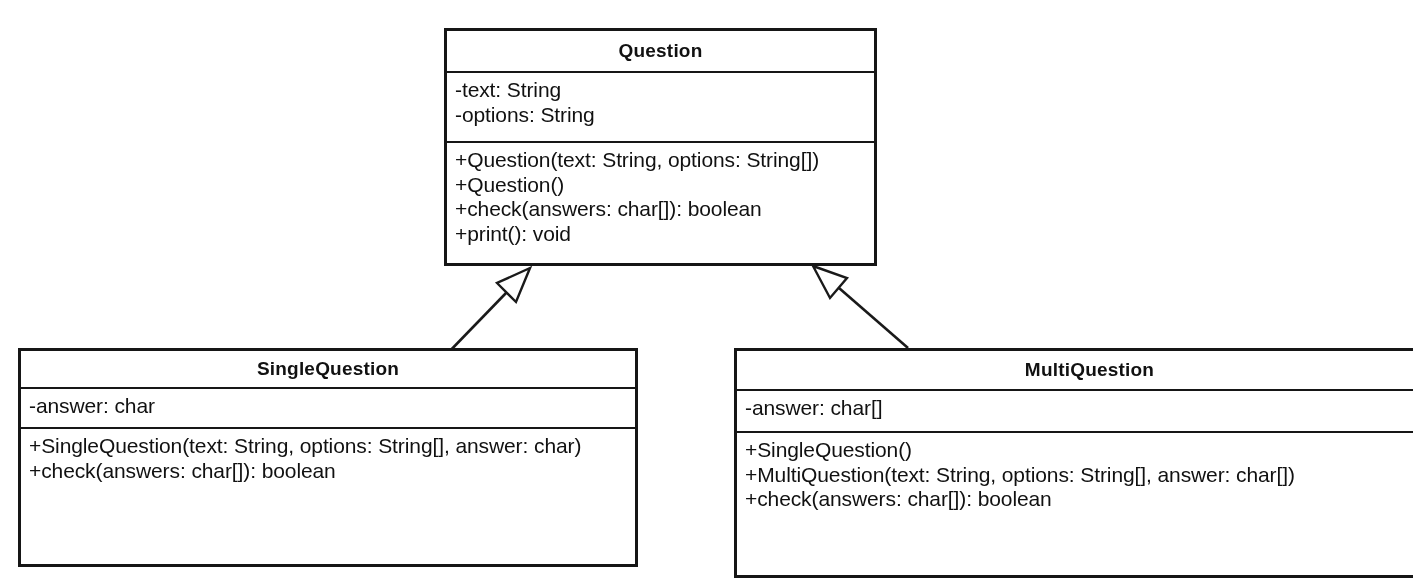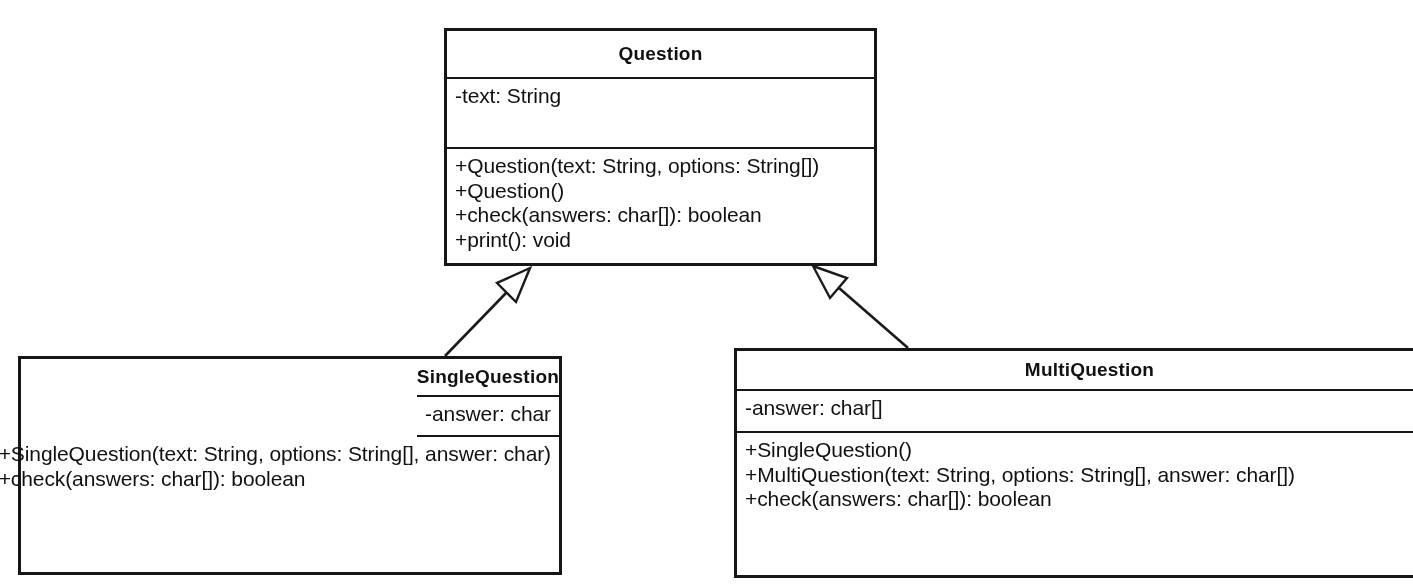--- a/index.html
+++ b/index.html
@@ -63,24 +63,24 @@
     flex: 1;
   }
   .member {
     font-size: 21px;
     line-height: 24.5px;
     white-space: nowrap;
     letter-spacing: -0.1px;
   }
   
   #box-question { left: 444px; top: 28px; width: 433px; height: 238px; }
-  #box-question .class-title { height: 48px; }
+  #box-question .class-title { height: 42px; }
   #box-question .attrs { height: 70px; }
   
-  #box-single { left: 18px; top: 356px; width: 544px; height: 219px; align-items: flex-end; }
+  #box-single { left: 18px; top: 348px; width: 620px; height: 219px; }
   #box-single .class-title { height: 38px; }
   #box-single .attrs { height: 40px; }
   
   #box-multi { left: 734px; top: 348px; width: 711px; height: 230px; }
   #box-multi .class-title { height: 40px; }
   #box-multi .attrs { height: 42px; }
 </style>
 </head>
 <body>
 
@@ -94,20 +94,21 @@
     <g>
       <line x1="908" y1="348" x2="839" y2="288"></line>
       <polygon points="813,266 847,278 830,298"></polygon>
     </g>
   </svg>
 
   <div class="class-box" id="box-question">
     <div class="class-title">Question</div>
     <div class="compartment attrs">
       <div class="member">-text: String</div>
+      <div class="member">-options: String</div>
     </div>
     <div class="compartment methods">
       <div class="member">+Question(text: String, options: String[])</div>
       <div class="member">+Question()</div>
       <div class="member">+check(answers: char[]): boolean</div>
       <div class="member">+print(): void</div>
     </div>
   </div>
 
   <div class="class-box" id="box-single">

